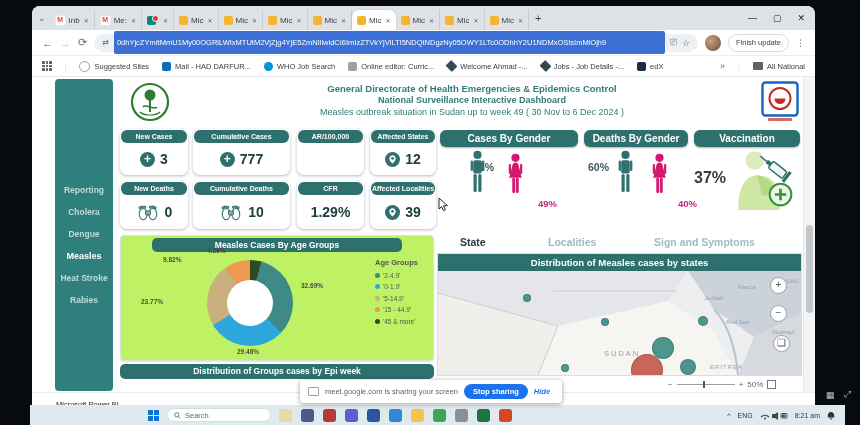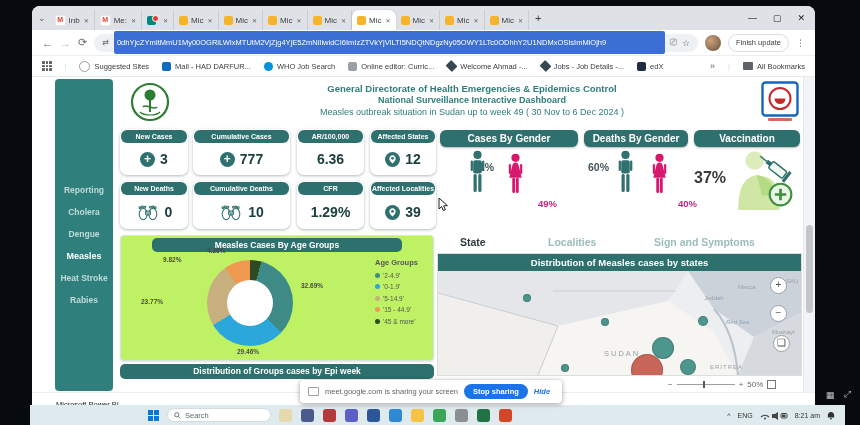--- a/index.html
+++ b/index.html
@@ -300,21 +300,21 @@
       </span>
       <span class="bm">
         <span class="bm-ic edx"></span>
         <span>edX</span>
       </span>
     </span>
   <span class="bm-more">»</span>
   <span class="bm-sep">|</span>
   <span class="bm">
     <span class="folder-ic"></span>
-    <span>All Bookmarks</span>
+    <span>All National</span>
   </span>
 </div>
 
 <div class="abs content">
 
   <div class="sidebar" id="sidebar-mount">
       <div class="side-item">Reporting</div>
       <div class="side-item">Cholera</div>
       <div class="side-item">Dengue</div>
       <div class="side-item active">Measles</div>
@@ -357,23 +357,20 @@
       </div>
       <div class="card kpi1">
         <div class="card-h">Cumulative Cases</div>
         <div class="card-b">
           <span class="ic-plus">+</span>
           <span class="val">777</span>
         </div>
       </div>
       <div class="card kpi2">
         <div class="card-h">AR/100,000</div>
-        <div class="card-b">
-          <span class="val">6.36</span>
-        </div>
       </div>
       <div class="card kpi3">
         <div class="card-h">Affected States</div>
         <div class="card-b">
           <span class="ic-pin">
             <svg viewBox="0 0 16 16" width="11" height="11">
               <path d="M8 1.8 C10.6 1.8 12.6 3.8 12.6 6.4 C12.6 9.8 8 13.8 8 13.8 C8 13.8 3.4 9.8 3.4 6.4 C3.4 3.8 5.4 1.8 8 1.8 Z" fill="#fff"></path>
               <circle cx="8" cy="6.3" r="2" fill="#2e706d"></circle>
             </svg>
           </span>

